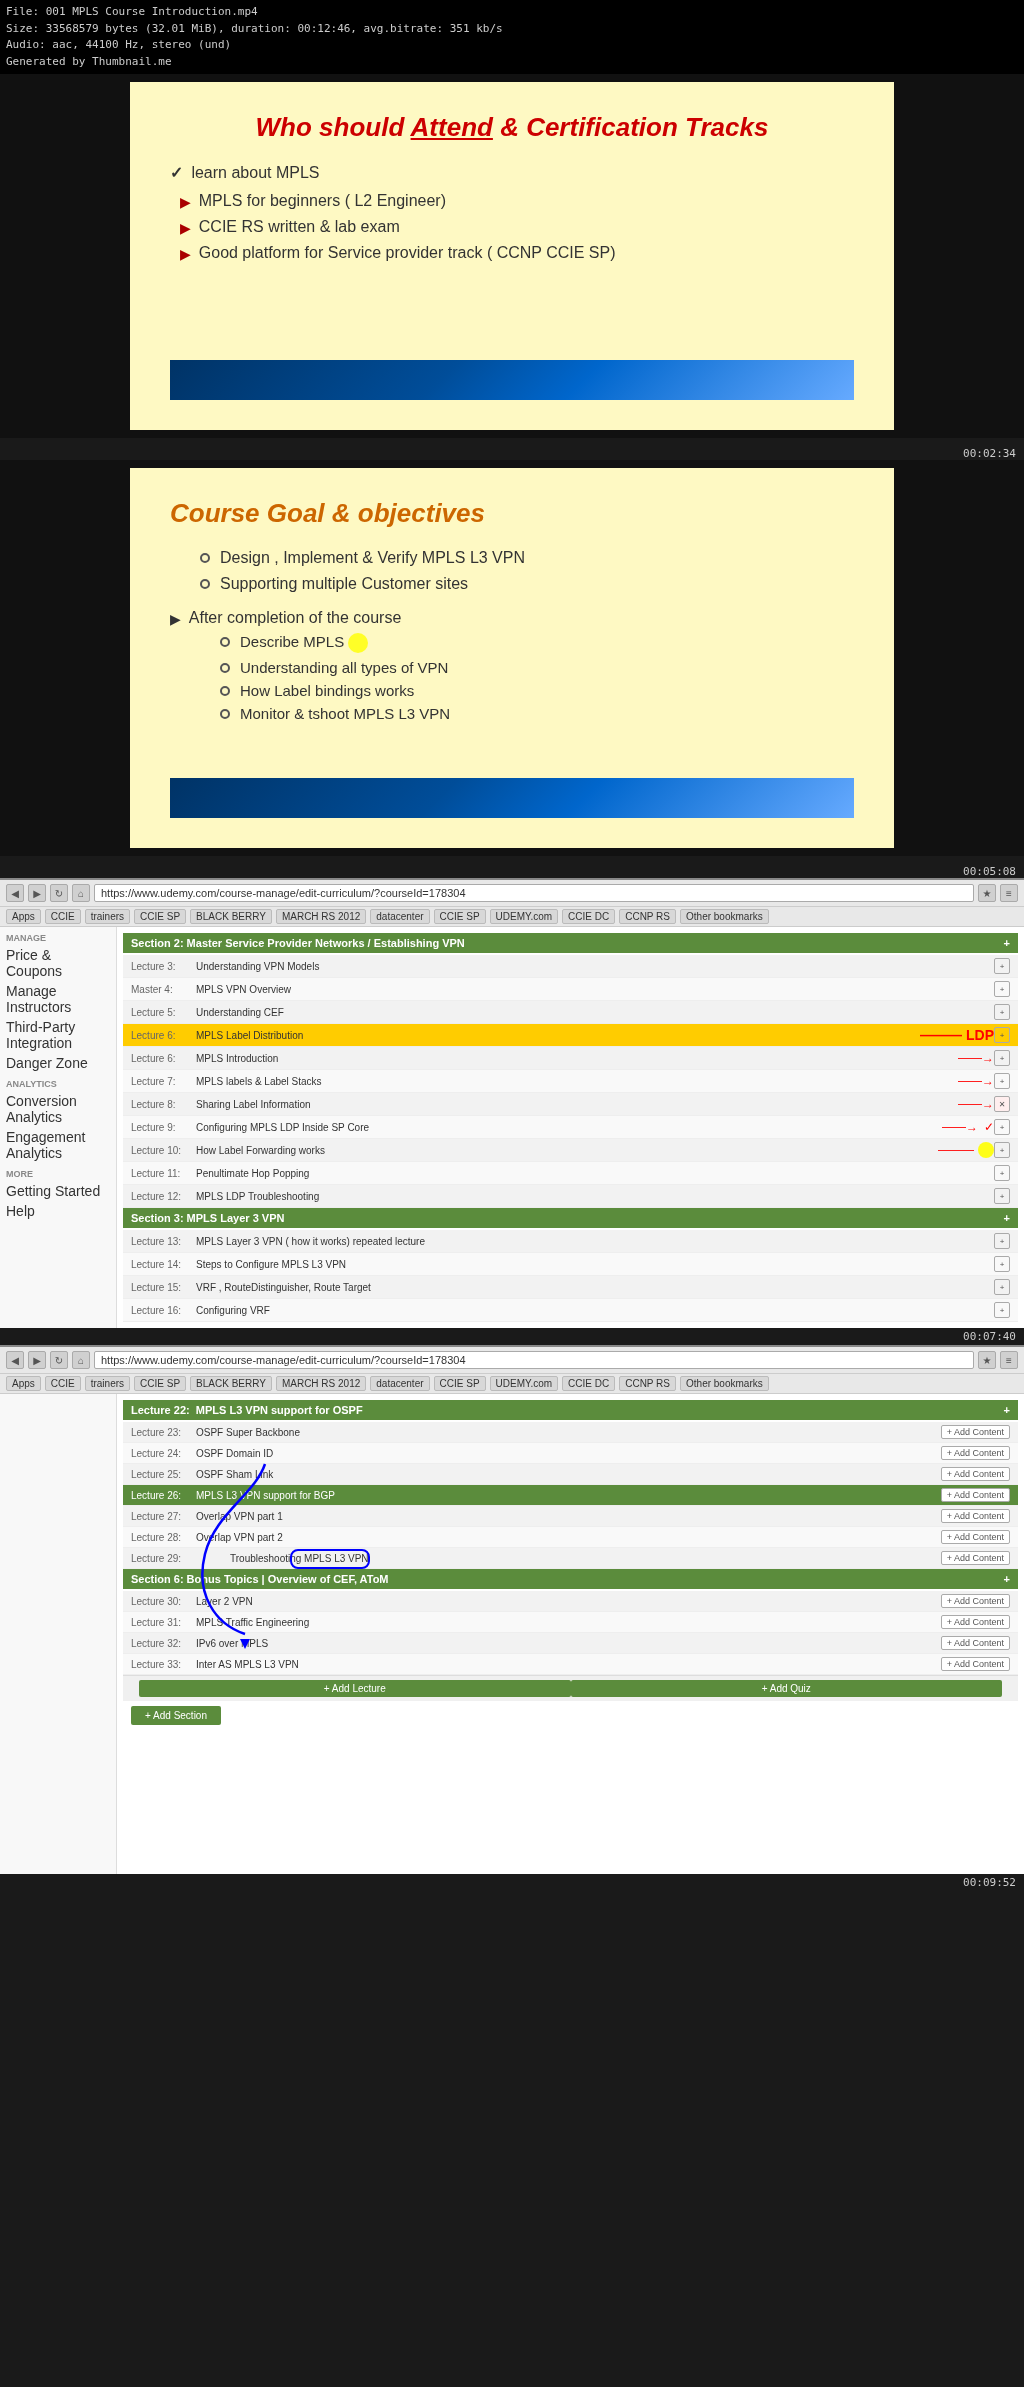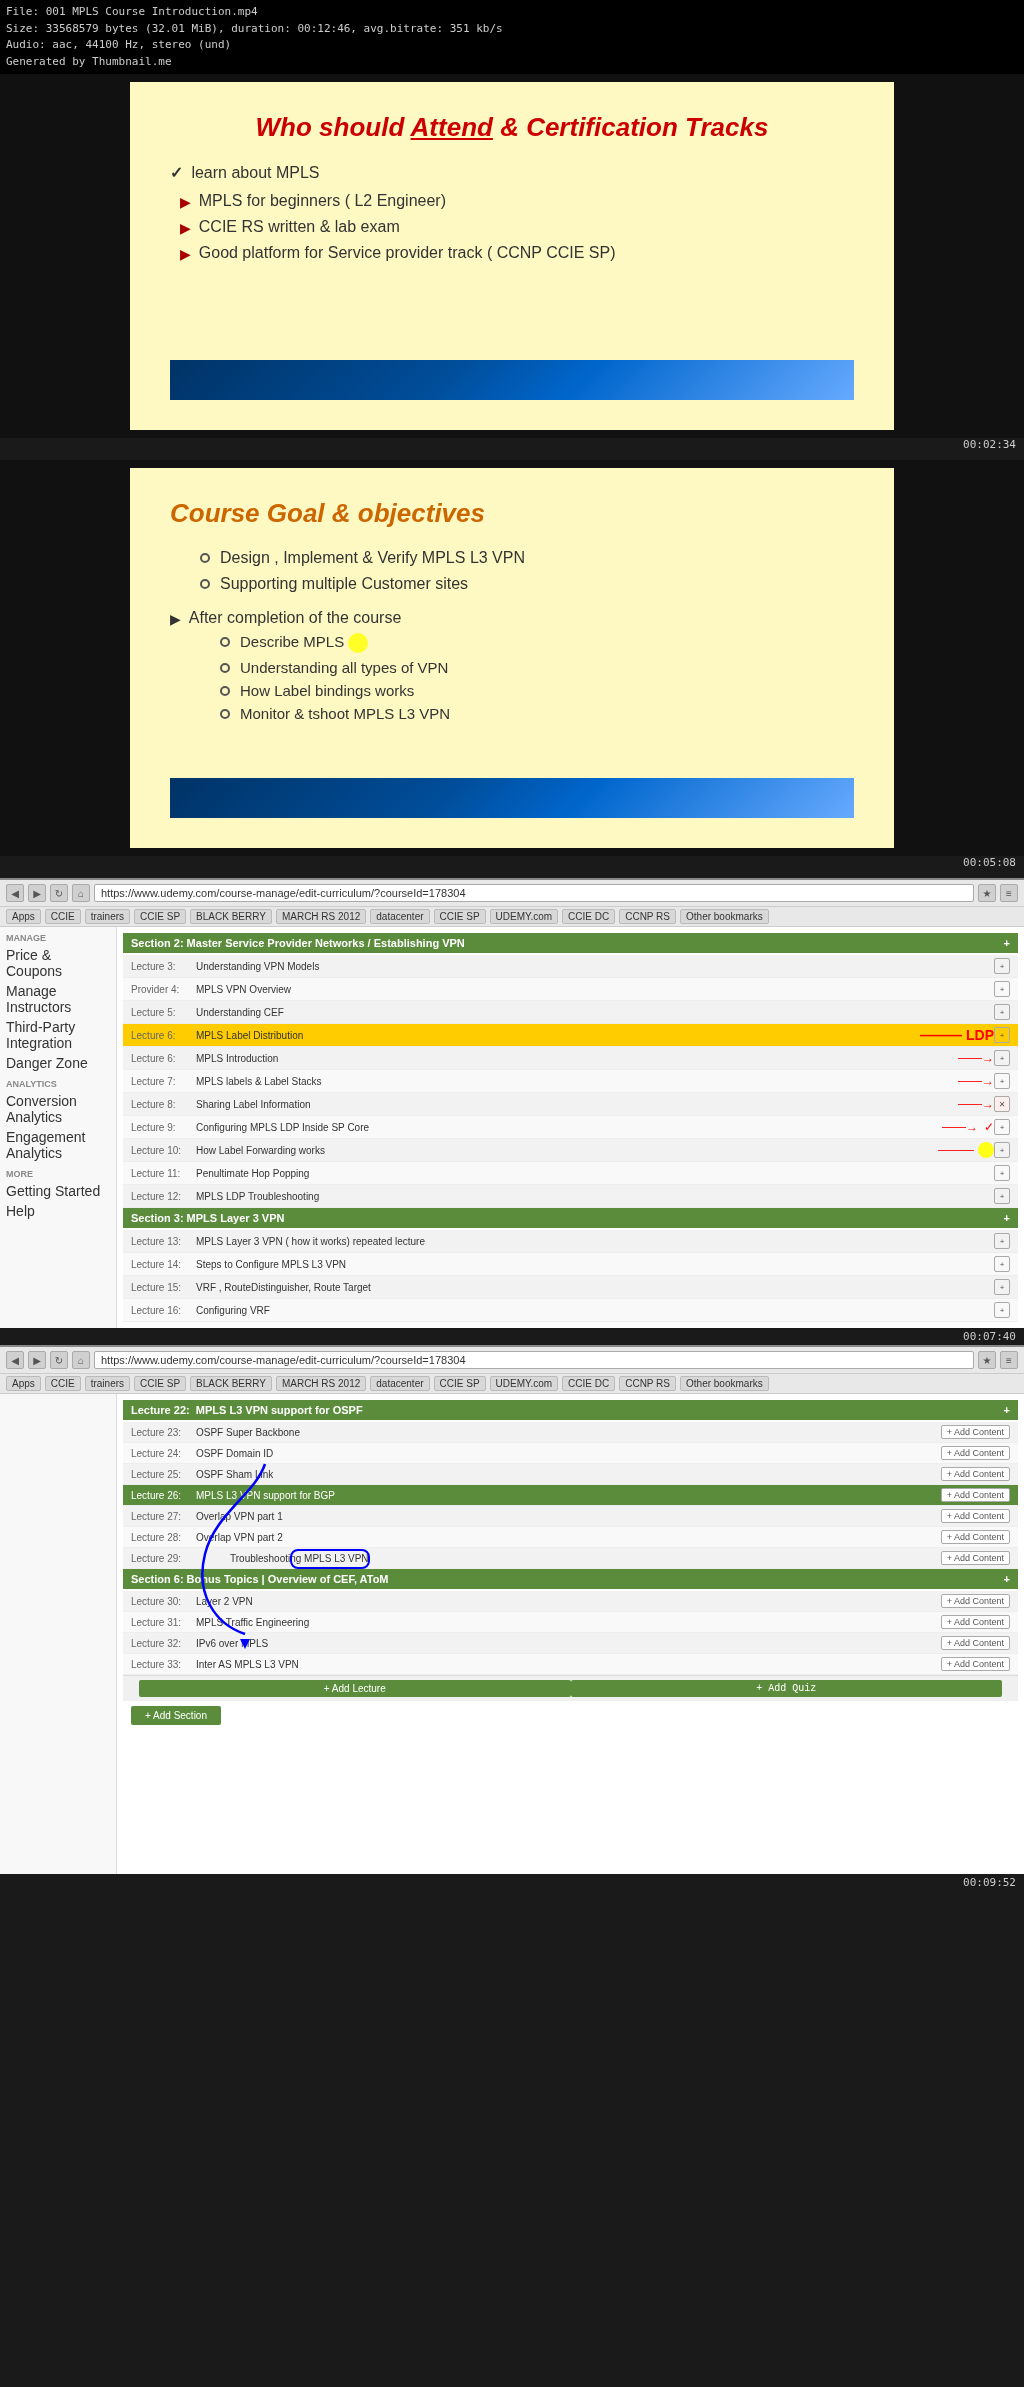--- a/index.html
+++ b/index.html
@@ -348,40 +348,39 @@
     }
     .add-quiz-btn {
       background: #5b8c3c;
       color: white;
       border: none;
       padding: 3px 12px;
       font-size: 10px;
       cursor: pointer;
       border-radius: 2px;
       flex: 1;
-      font-family: Liberation Mono, monospace;
     }
 
     
     .blue-arrow-wrapper {
       position: relative;
     }
     .blue-arrow-svg {
       position: absolute;
       left: 185px;
       top: 60px;
       pointer-events: none;
       z-index: 10;
     }
 
     .video-black-bar {
       background: #1a1a1a;
       height: 22px;
       display: flex;
-      align-items: flex-start;
+      align-items: flex-end;
       justify-content: flex-end;
       padding-right: 8px;
     }
     .video-timestamp {
       color: #ccc;
       font-size: 11px;
       font-family: monospace;
     }
 
     .browser-timestamp {
@@ -537,21 +536,21 @@
         <span>Section 2: Master Service Provider Networks / Establishing VPN</span>
         <span>+</span>
       </div>
 
       <div class="lecture-row">
         <span class="lecture-num">Lecture 3:</span>
         <span class="lecture-title">Understanding VPN Models</span>
         <div class="lecture-icon">+</div>
       </div>
       <div class="lecture-row">
-        <span class="lecture-num">Provider 4:</span>
+        <span class="lecture-num">Master 4:</span>
         <span class="lecture-title">MPLS VPN Overview</span>
         <div class="lecture-icon">+</div>
       </div>
       <div class="lecture-row">
         <span class="lecture-num">Lecture 5:</span>
         <span class="lecture-title">Understanding CEF</span>
         <div class="lecture-icon">+</div>
       </div>
 
       <div class="lecture-row highlighted-row" style="position:relative;">

